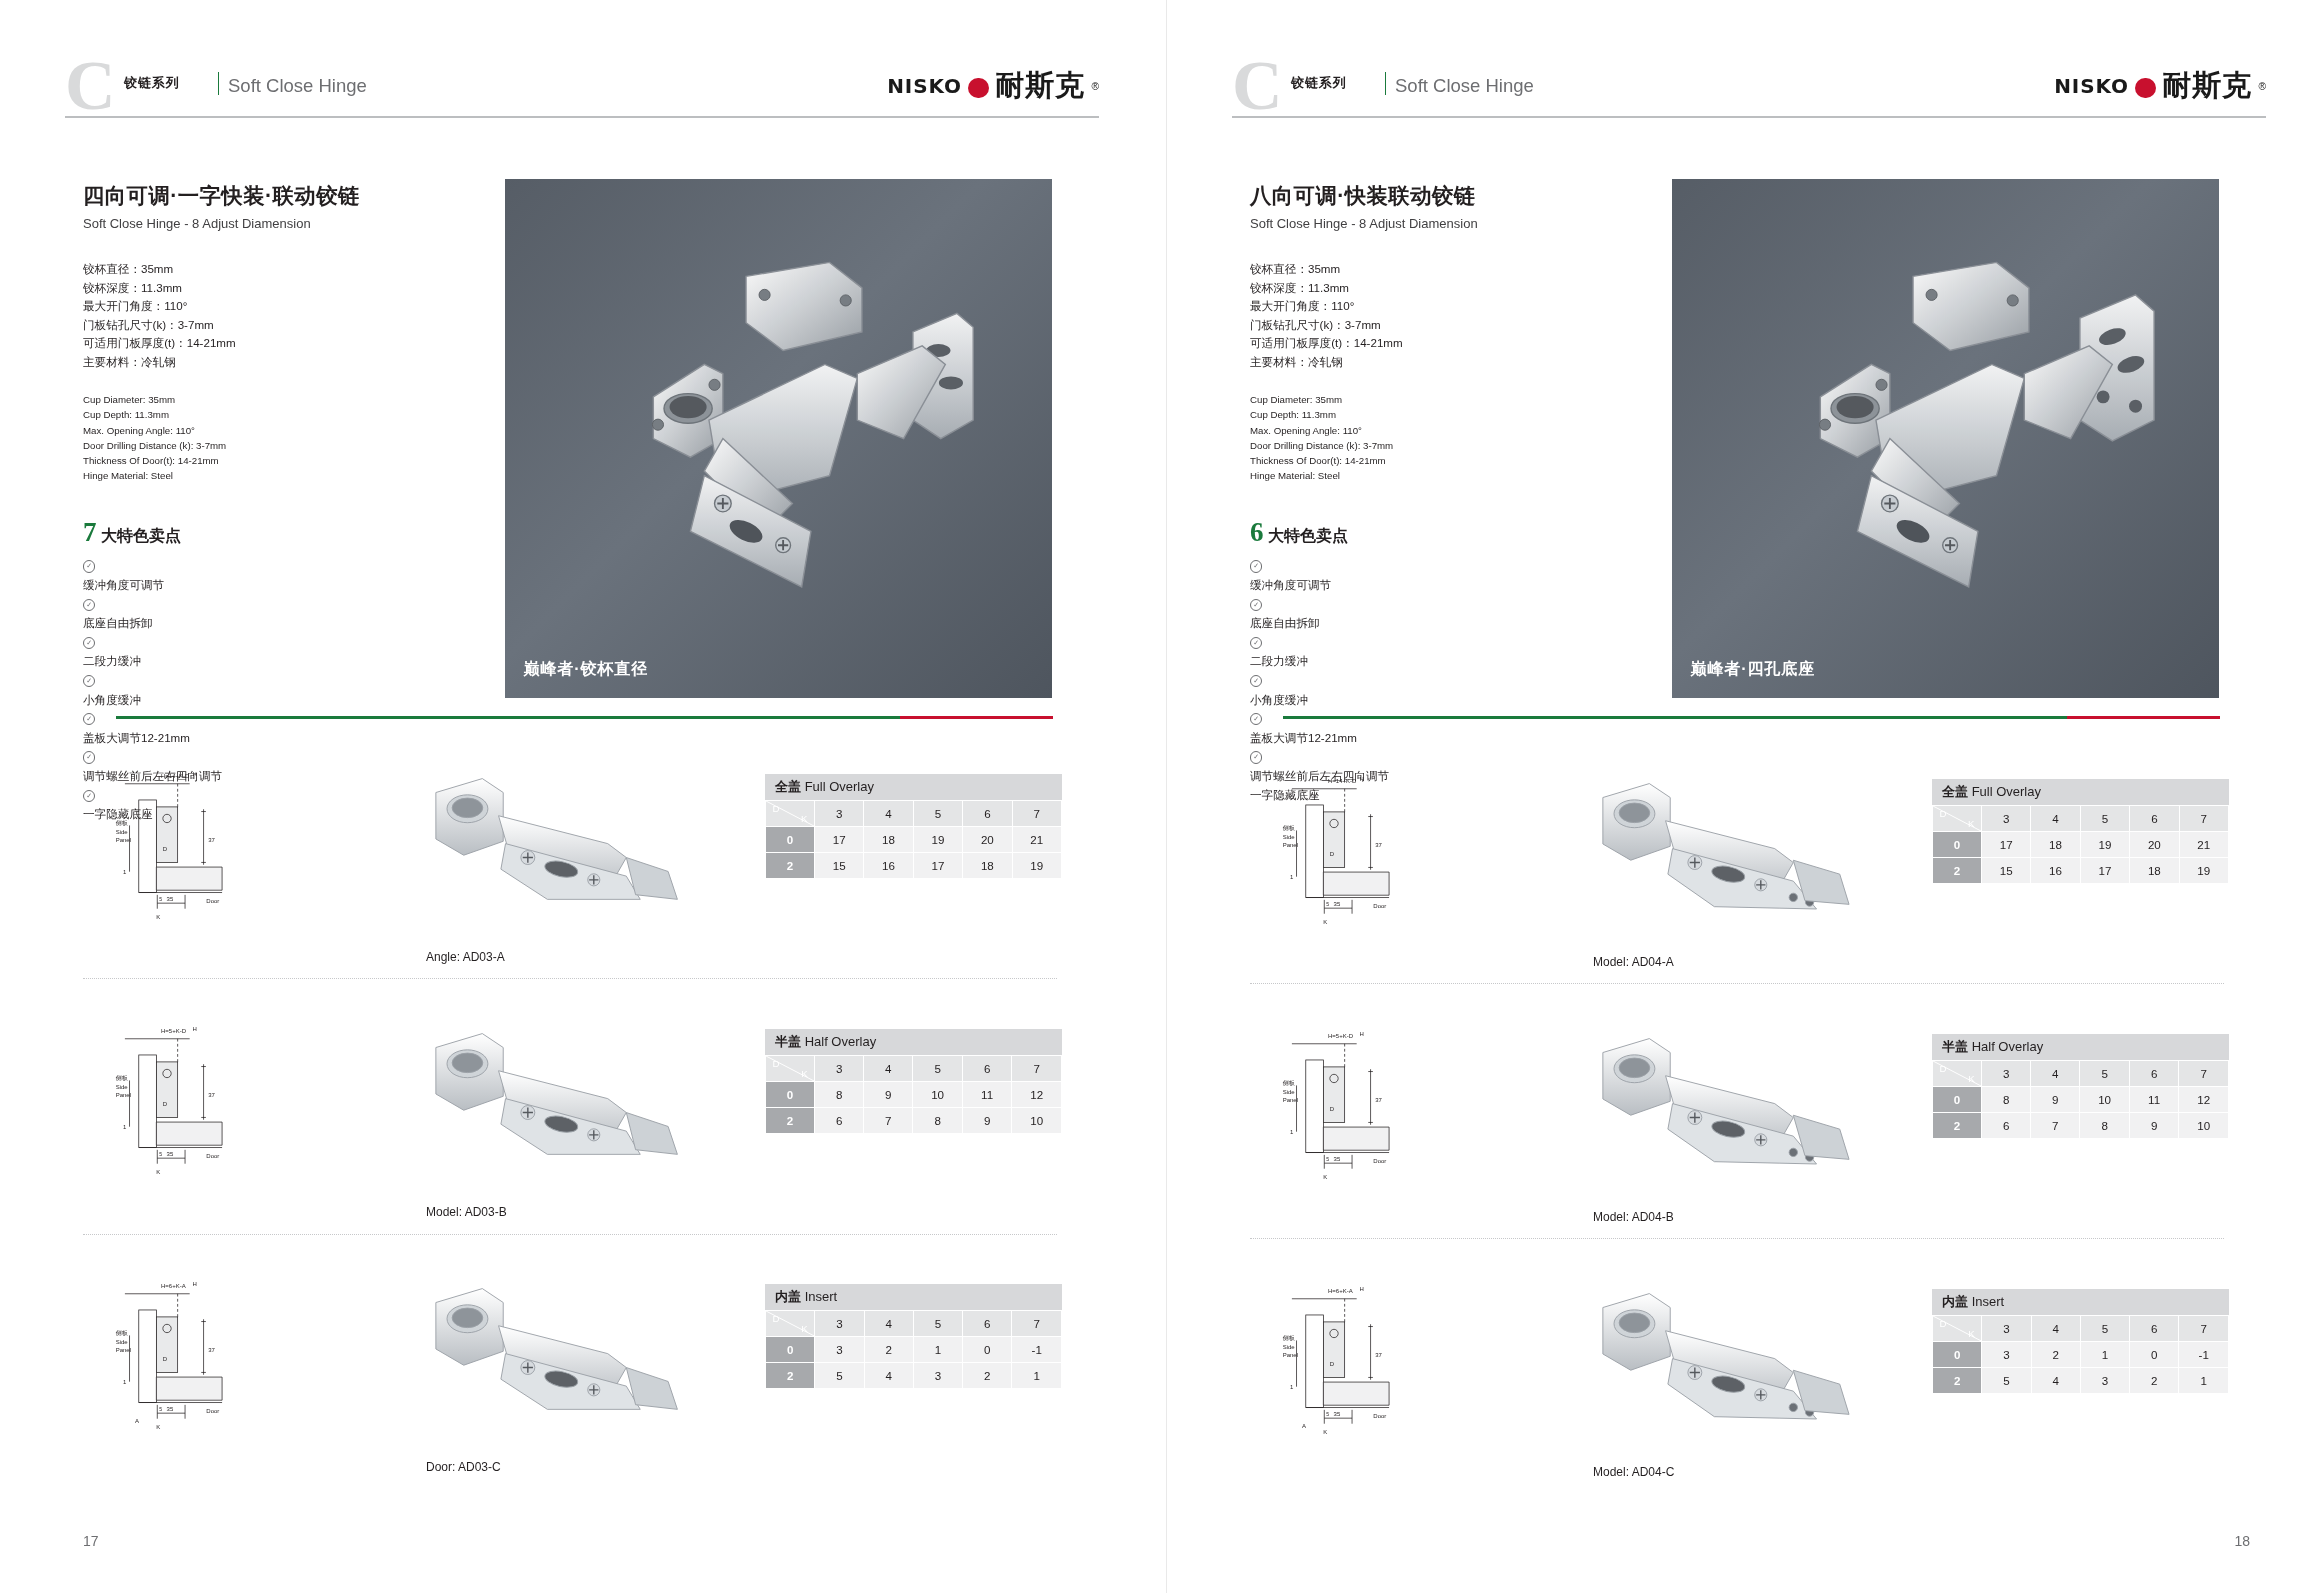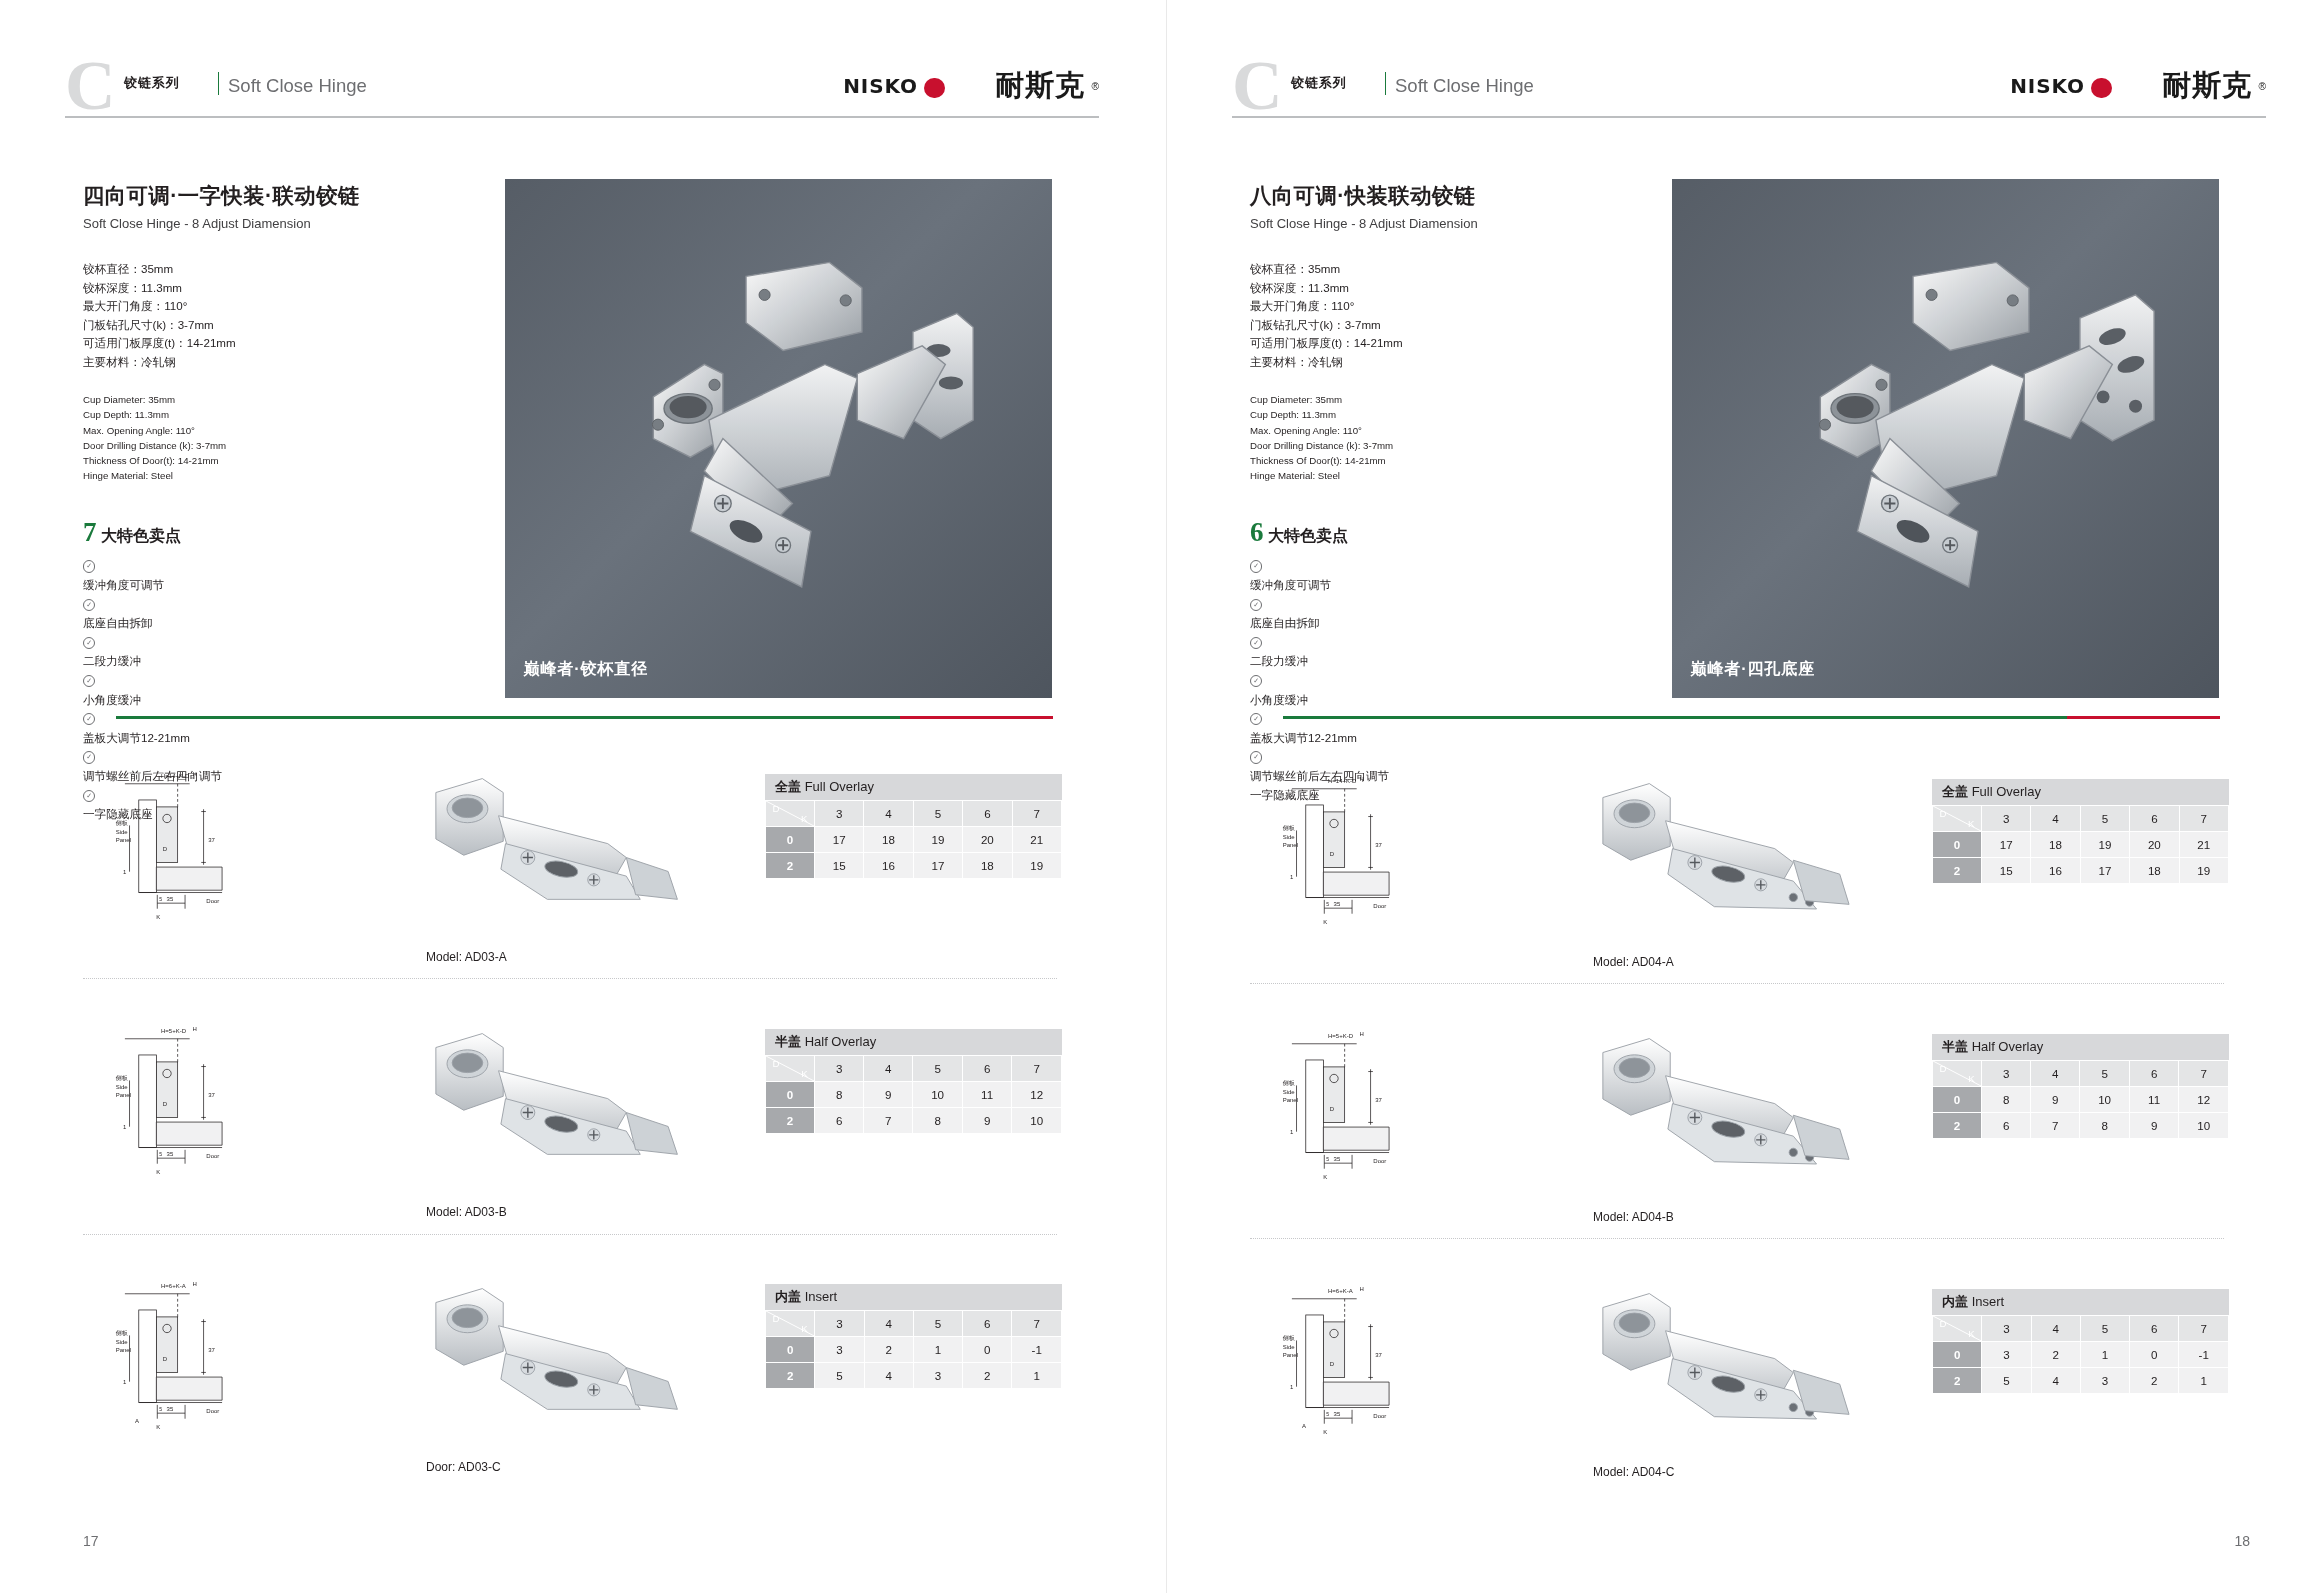--- a/index.html
+++ b/index.html
@@ -13,21 +13,21 @@
   
   .hdr{position:absolute;left:65px;top:56px;width:1034px;height:60px;}
   .hdr .cmark{position:absolute;left:0;top:-4.6px;font-size:70px;line-height:70px;color:#d9dadb;font-weight:bold;font-family:"Liberation Serif",serif;}
   .hdr .zh{position:absolute;left:59px;top:17.6px;font-size:13px;font-weight:bold;color:#231f20;letter-spacing:0.9px;}
   .hdr .bar{position:absolute;left:153px;top:16px;width:1.4px;height:23px;background:#1a7a3c;}
   .hdr .en{position:absolute;left:163px;top:18.5px;font-size:18.5px;color:#6d6e71;}
   .hdr .rule{position:absolute;left:0;top:60px;width:1034px;height:1.9px;background:#bcbec0;}
   .brand{position:absolute;right:0;top:10.2px;display:flex;align-items:center;gap:6.5px;}
   .brand .bn{font-size:20px;font-weight:bold;letter-spacing:0.9px;color:#1a1a1a;font-family:"DejaVu Sans",sans-serif;}
   .brand .bo{display:inline-block;width:20.4px;height:20.4px;border-radius:50%;background:#c8102e;position:relative;top:1.9px;}
-  .brand .bcn{font-size:29px;font-weight:bold;color:#1a1a1a;letter-spacing:0.9px;margin-left:44px;}
+  .brand .bcn{font-size:29px;font-weight:bold;color:#1a1a1a;letter-spacing:0.9px;}
   .brand .reg{font-size:10.2px;vertical-align:super;color:#1a1a1a;}
 
   
   .ptitle{position:absolute;left:83px;top:181px;width:417px;}
   .ptitle .t1{font-size:21.3px;font-weight:bold;color:#231f20;letter-spacing:0.5px;}
   .ptitle .t2{font-size:13px;color:#414042;margin-top:5.6px;}
   .spec{position:absolute;left:83px;top:260px;width:417px;font-size:11.6px;line-height:18.5px;color:#231f20;}
   .spec-en{position:absolute;left:83px;top:392px;width:417px;font-size:9.7px;line-height:15.3px;color:#231f20;}
 
   .feat{position:absolute;left:83px;top:517px;width:445px;}
@@ -255,21 +255,21 @@
             <path d="M210 180 L470 250 L500 300 L300 300 L200 235 Z" fill="#dfe3e6"></path>
             <ellipse cx="330" cy="235" rx="36" ry="16" transform="rotate(12 330 235)" fill="#5d6166"></ellipse>
             <circle cx="258" cy="210" r="15" fill="#d7dbdf"></circle>
               <path d="M247 210h22M258 199v22" stroke="#55595e" stroke-width="3"></path>
             <circle cx="400" cy="258" r="13" fill="#d7dbdf"></circle>
               <path d="M390 258h20M400 248v20" stroke="#55595e" stroke-width="3"></path>
             <path d="M470 210 L560 240 L580 300 L490 290 Z" fill="#cdd2d6"></path>
           </g>
         </svg>
       </div>
-      <div class="model">Model: AD03-A</div>
+      <div class="model">Angle: AD03-A</div>
 
       <div class="tbl">
         <div class="cap"><span>全盖</span> <span class="en">Full Overlay</span></div>
         <table>
           <tbody>
               <tr class="head">
             <td class="dk">
               <svg class="sl" viewBox="0 0 106 50" preserveAspectRatio="none">
                     <line x1="0" y1="0" x2="106" y2="50" stroke="#ffffff" stroke-width="2"></line>
                   </svg>

